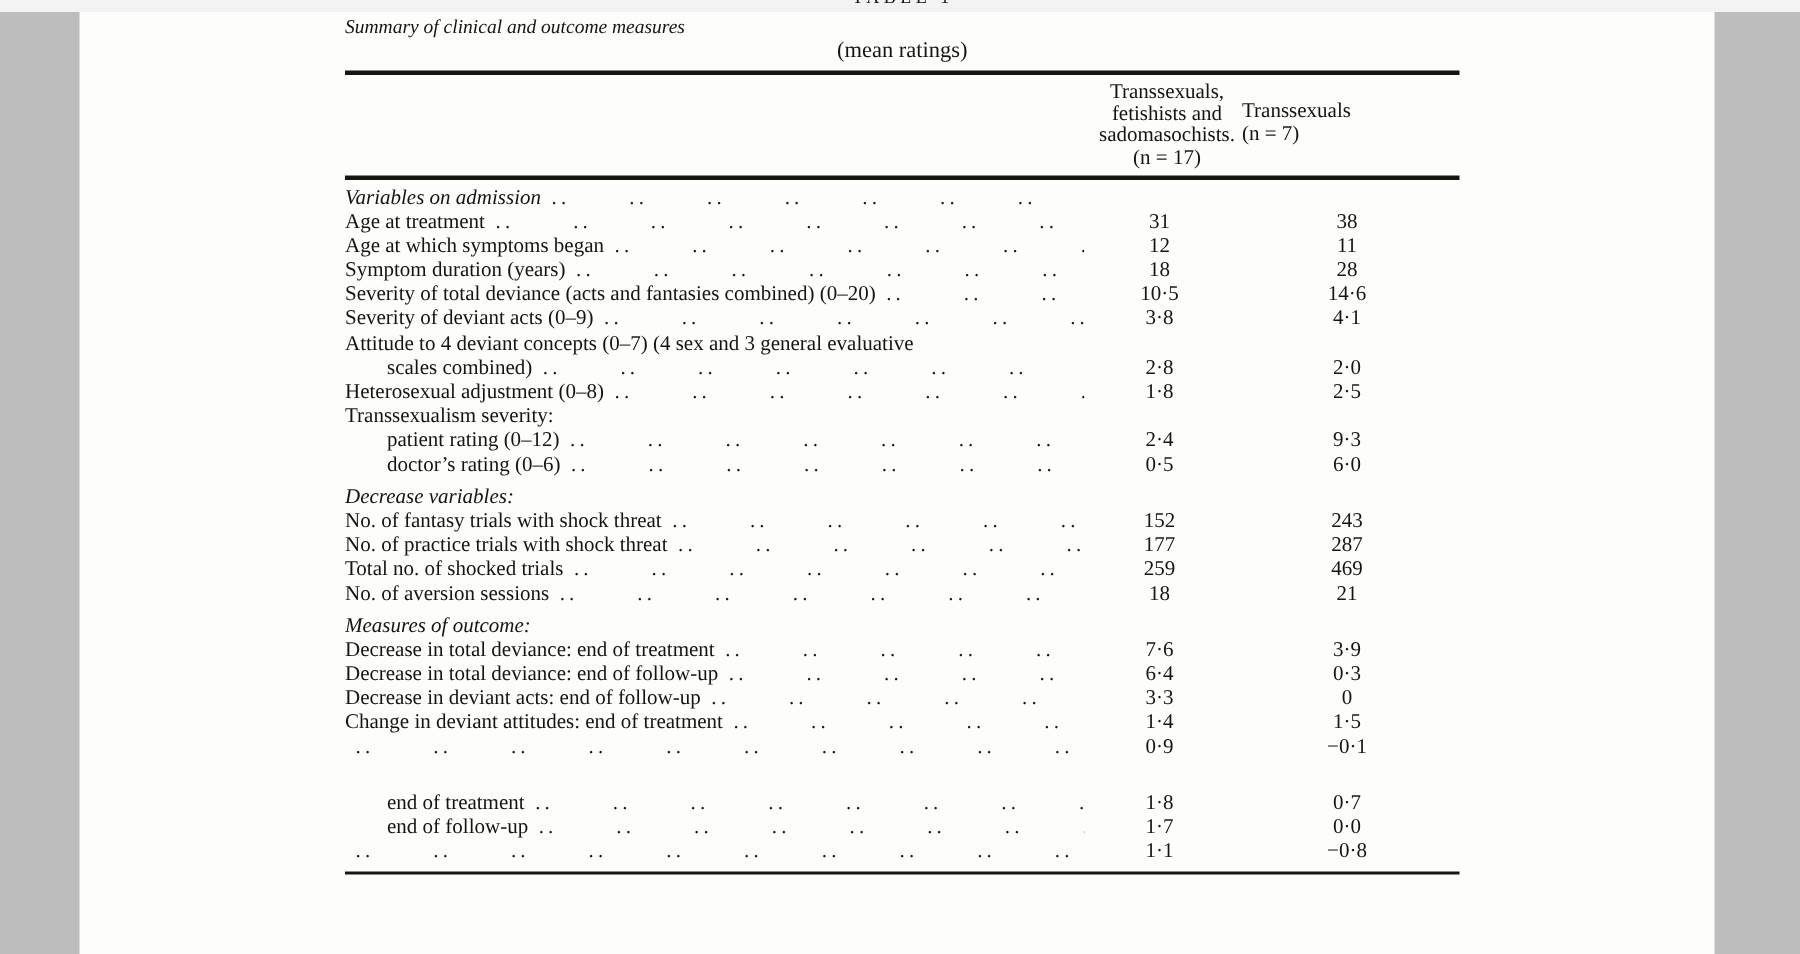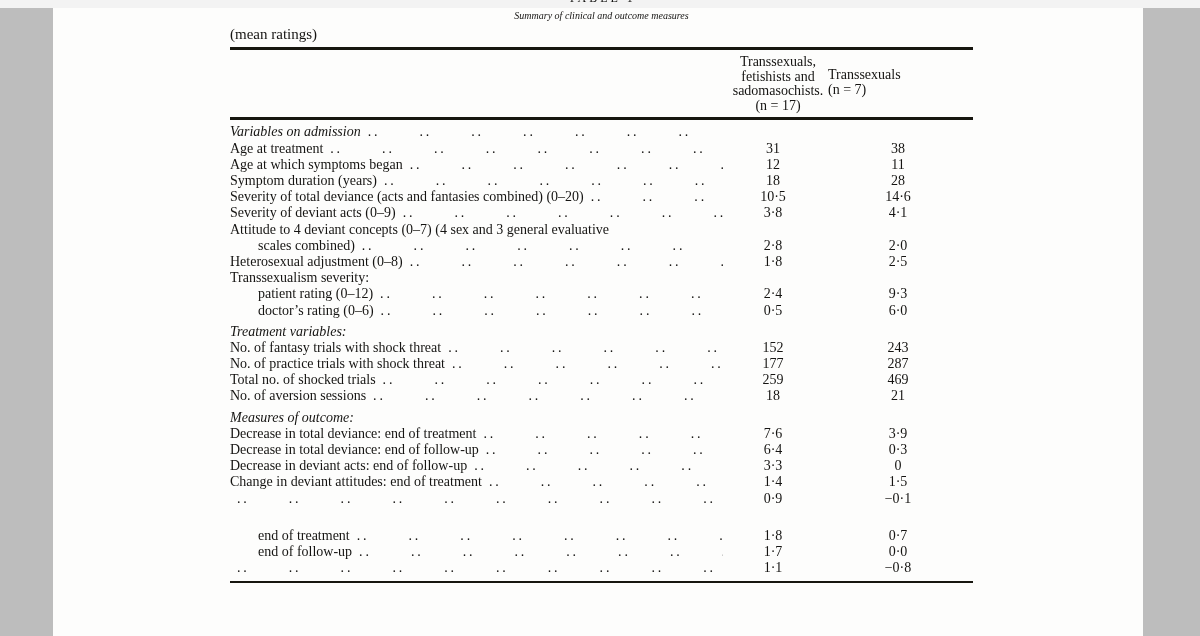--- a/index.html
+++ b/index.html
@@ -7,32 +7,32 @@
     width:1200px;height:636px;position:relative;overflow:hidden;
     background:#fdfdfc;color:#151412;
     font-family:"Liberation Serif","DejaVu Serif",serif;
   }
   .top-strip{position:absolute;top:0;left:0;width:1200px;height:8px;background:#f3f3f3;}
   .gutter{position:absolute;top:8px;bottom:0;background:#bdbdbd;}
   .gutter.left{left:0;width:53px;}
   .gutter.right{left:1143px;width:57px;}
   .caption-crop{position:absolute;top:0;left:564px;width:76px;height:6px;overflow:hidden;text-align:center;z-index:2;}
   .caption-crop span{display:block;margin-top:-9px;font-size:12px;letter-spacing:3px;white-space:nowrap;}
-  .title{position:absolute;top:10px;left:230px;width:743px;text-align:center;font-style:italic;font-size:10px;}
-  .subtitle{position:absolute;top:26px;left:230px;width:743px;text-align:left;font-size:15px;}
+  .title{position:absolute;top:10px;left:230px;width:743px;font-style:italic;font-size:13px;}
+  .subtitle{position:absolute;top:26px;left:230px;width:743px;text-align:center;font-size:15px;}
   .table{position:absolute;left:230px;top:47px;width:743px;}
   .rule{background:#17160f;}
   .rule.top{height:3px;}
   .rule.mid{height:2.5px;}
   .rule.bottom{height:2.5px;margin-top:4px;}
   .header{position:relative;height:67px;font-size:14px;line-height:14.5px;}
   .h1{position:absolute;left:448px;width:200px;bottom:4px;text-align:center;}
   .h2{position:absolute;left:598px;width:150px;bottom:20px;text-align:left;}
   .tbody{padding-top:5px;font-size:14px;}
-  .row{display:flex;line-height:16.2px;height:16.2px;align-items:flex-end;}
+  .row{display:flex;line-height:16.2px;height:16.2px;}
   .lbl{flex:1;display:flex;overflow:hidden;white-space:nowrap;min-width:0;}
   .lbl.ind{padding-left:28px;}
   .lt.it{font-style:italic;}
   .dots{flex:1;overflow:hidden;white-space:nowrap;}
   .v1{width:100px;text-align:center;flex:none;}
   .v2{width:150px;text-align:center;flex:none;}
   .gap{height:5px;}
 </style>
 </head>
 <body>
@@ -154,21 +154,21 @@
         <div class="lbl ind">
           <span class="lt">doctor’s rating (0–6)</span>
           <span class="dots"> . .   . .   . .   . .   . .   . .   . .   . .   . .   . .   . .   . .   . .   </span>
         </div>
         <div class="v1">0·5</div>
         <div class="v2">6·0</div>
       </div>
       <div class="gap"></div>
       <div class="row">
         <div class="lbl">
-          <span class="lt it">Treatment variables:</span>
+          <span class="lt it">Decrease variables:</span>
         </div>
         <div class="v1"></div>
         <div class="v2"></div>
       </div>
       <div class="row">
         <div class="lbl">
           <span class="lt">No. of fantasy trials with shock threat</span>
           <span class="dots"> . .   . .   . .   . .   . .   . .   . .   . .   . .   . .   . .   . .   . .   </span>
         </div>
         <div class="v1">152</div>

